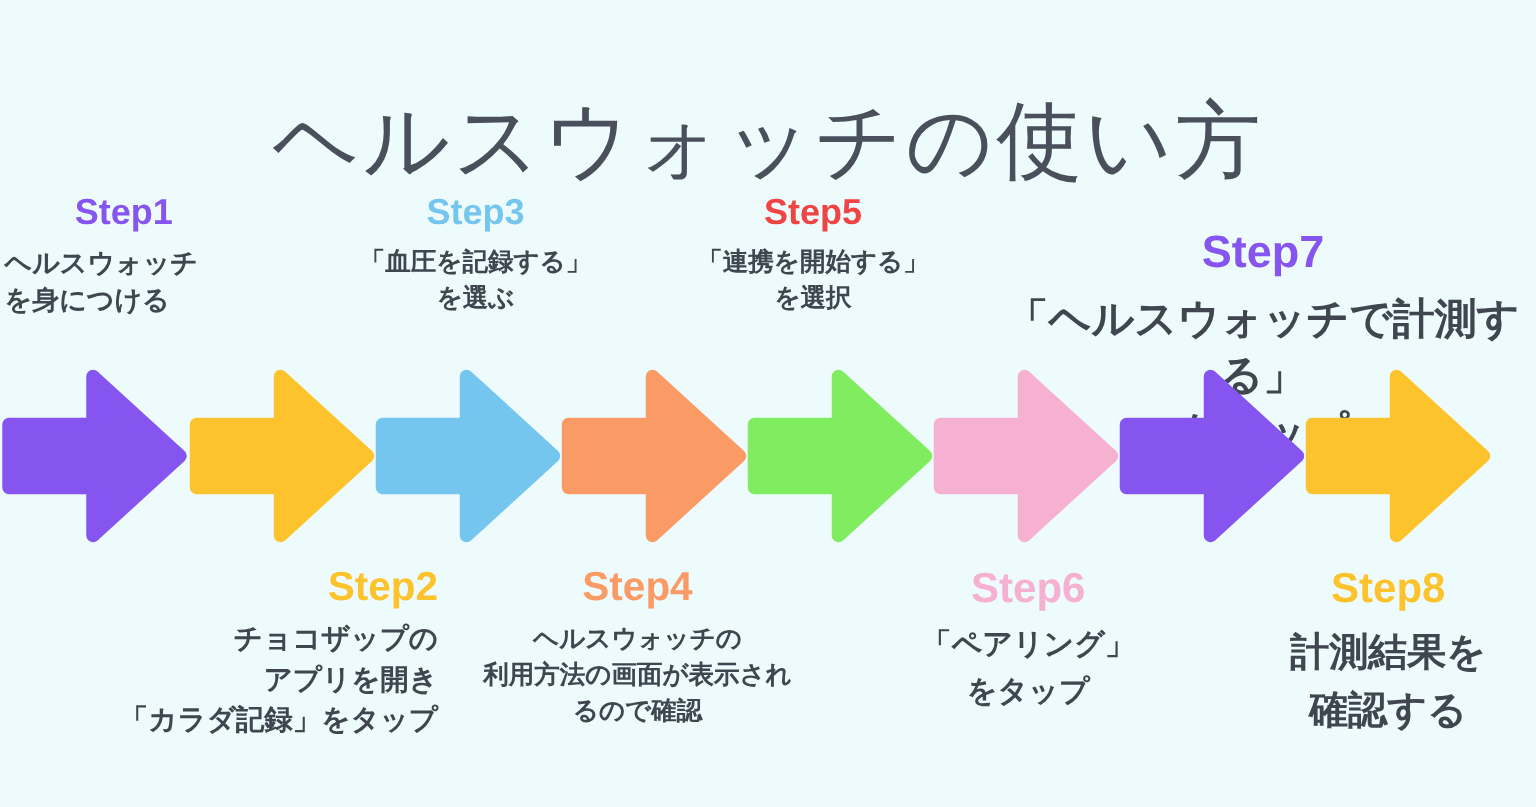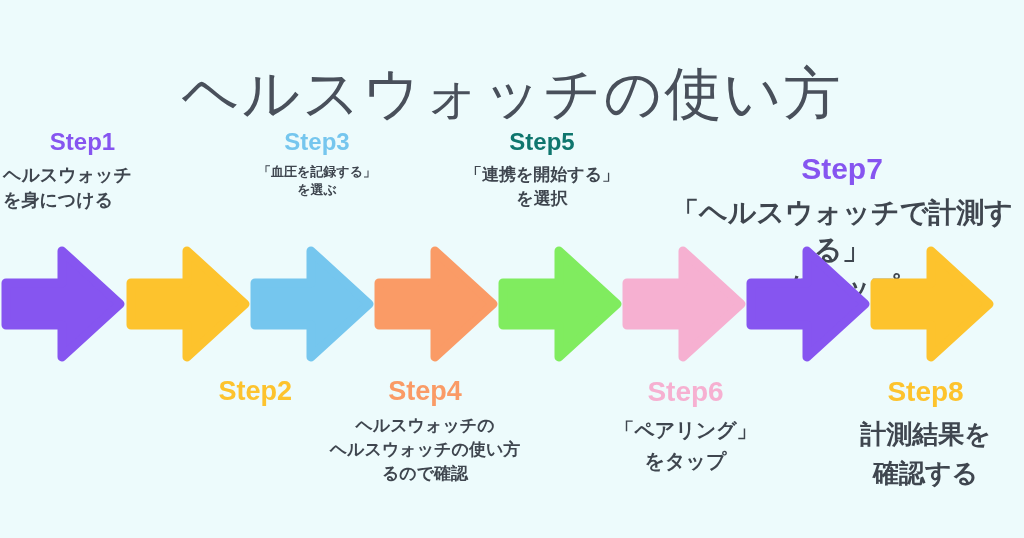--- a/index.html
+++ b/index.html
@@ -36,21 +36,21 @@
   
   .pos-top{top:128px;}
   
   .pos-bottom{top:376px;}
   #s1{left:-5px;width:175px;}
   #s1 .step-text{font-size:18px;text-align:left;padding-left:8px;}
   #s2{left:52px;width:240px;text-align:right;}
   #s2 .step-label{font-size:27px;}
   #s2 .step-text{font-size:19px;}
   #s3{left:227px;width:180px;}
-  #s3 .step-text{font-size:13px;}
+  #s3 .step-text{font-size:17px;}
   #s4{left:300px;width:250px;}
   #s4 .step-label{font-size:27px;}
   #s4 .step-text{font-size:17px;}
   #s5{left:452px;width:180px;}
   #s5 .step-text{font-size:17px;}
   #s6{left:593px;width:185px;}
   #s6 .step-label{font-size:28px;}
   #s6 .step-text{font-size:20px;line-height:1.55;}
   #s7{left:662px;width:360px;}
   #s7 .step-label{font-size:30px;}
@@ -86,21 +86,21 @@
     <div class="step-label" style="color: rgb(134, 85, 240);">Step1</div>
     <div class="step-text" style="color: rgb(63, 70, 79);">ヘルスウォッチ
 を身につける</div>
   </div>
   <div class="step pos-top" id="s3">
     <div class="step-label" style="color: rgb(117, 198, 238);">Step3</div>
     <div class="step-text" style="color: rgb(63, 70, 79);">「血圧を記録する」
 を選ぶ</div>
   </div>
   <div class="step pos-top" id="s5">
-    <div class="step-label" style="color: #0f766e;">Step5</div>
+    <div class="step-label" style="color: #ef4444;">Step5</div>
     <div class="step-text" style="color: rgb(63, 70, 79);">「連携を開始する」
 を選択</div>
   </div>
   <div class="step pos-top" id="s7">
     <div class="step-label" style="color: rgb(134, 85, 240); margin-top: 24px;">Step7</div>
     <div class="step-text" style="color: rgb(63, 70, 79);">「ヘルスウォッチで計測する」
 をタップ</div>
   </div>
 
   <div class="arrow-flow">
@@ -125,25 +125,28 @@
     <svg class="arrow" viewBox="0 0 124 120">
         <path stroke-width="9" stroke-linejoin="round" stroke-linecap="round" d="M5,39 L61,39 L61,7 L119,60 L61,113 L61,81 L5,81 Z" fill="#8655f0" stroke="#8655f0"></path>
       </svg>
     <svg class="arrow" viewBox="0 0 124 120">
         <path stroke-width="9" stroke-linejoin="round" stroke-linecap="round" d="M5,39 L61,39 L61,7 L119,60 L61,113 L61,81 L5,81 Z" fill="#fdc32d" stroke="#fdc32d"></path>
       </svg>
   </div>
 
   <div class="step pos-bottom" id="s2">
     <div class="step-label" style="color: rgb(253, 195, 45);">Step2</div>
+    <div class="step-text" style="color: rgb(63, 70, 79);">チョコザップの
+アプリを開き
+「カラダ記録」をタップ</div>
   </div>
   <div class="step pos-bottom" id="s4">
     <div class="step-label" style="color: rgb(250, 155, 102);">Step4</div>
     <div class="step-text" style="color: rgb(63, 70, 79);">ヘルスウォッチの
-ヘルスウォッチの使い方
+利用方法の画面が表示され
 るので確認</div>
   </div>
   <div class="step pos-bottom" id="s6">
     <div class="step-label" style="color: rgb(246, 176, 209);">Step6</div>
     <div class="step-text" style="color: rgb(63, 70, 79);">「ペアリング」
 をタップ</div>
   </div>
   <div class="step pos-bottom" id="s8">
     <div class="step-label" style="color: rgb(253, 195, 45);">Step8</div>
     <div class="step-text" style="color: rgb(63, 70, 79);">計測結果を

